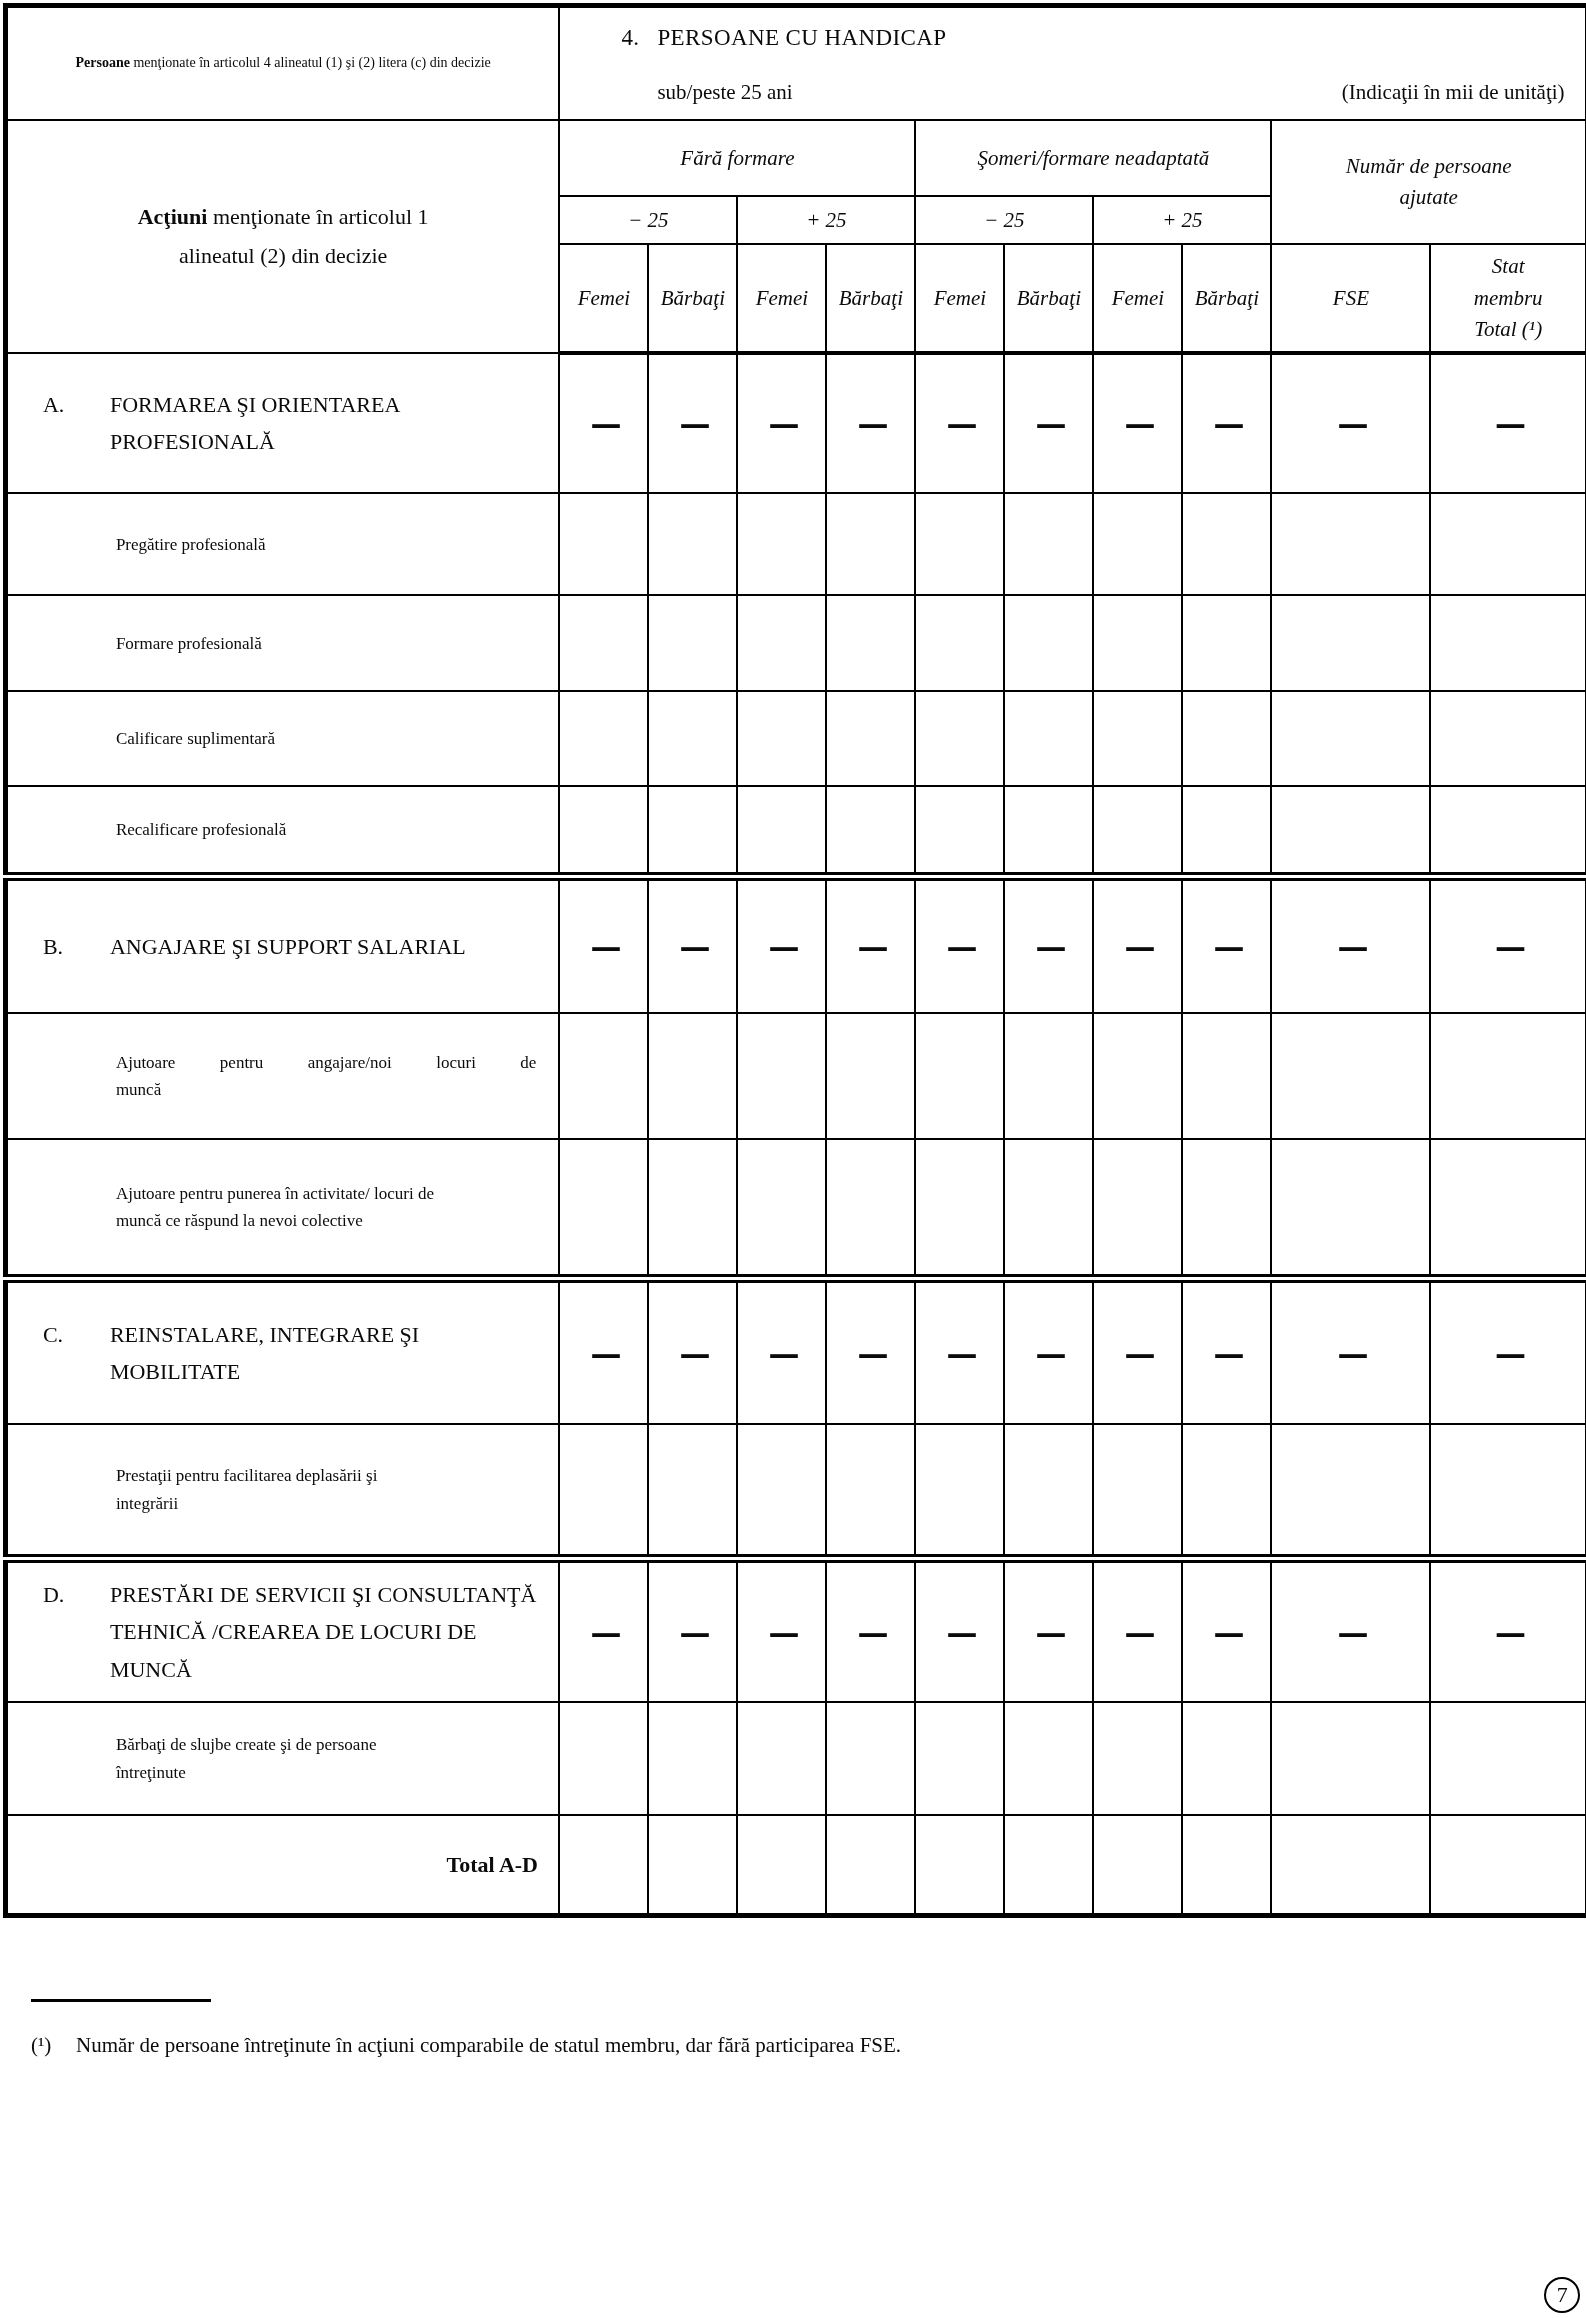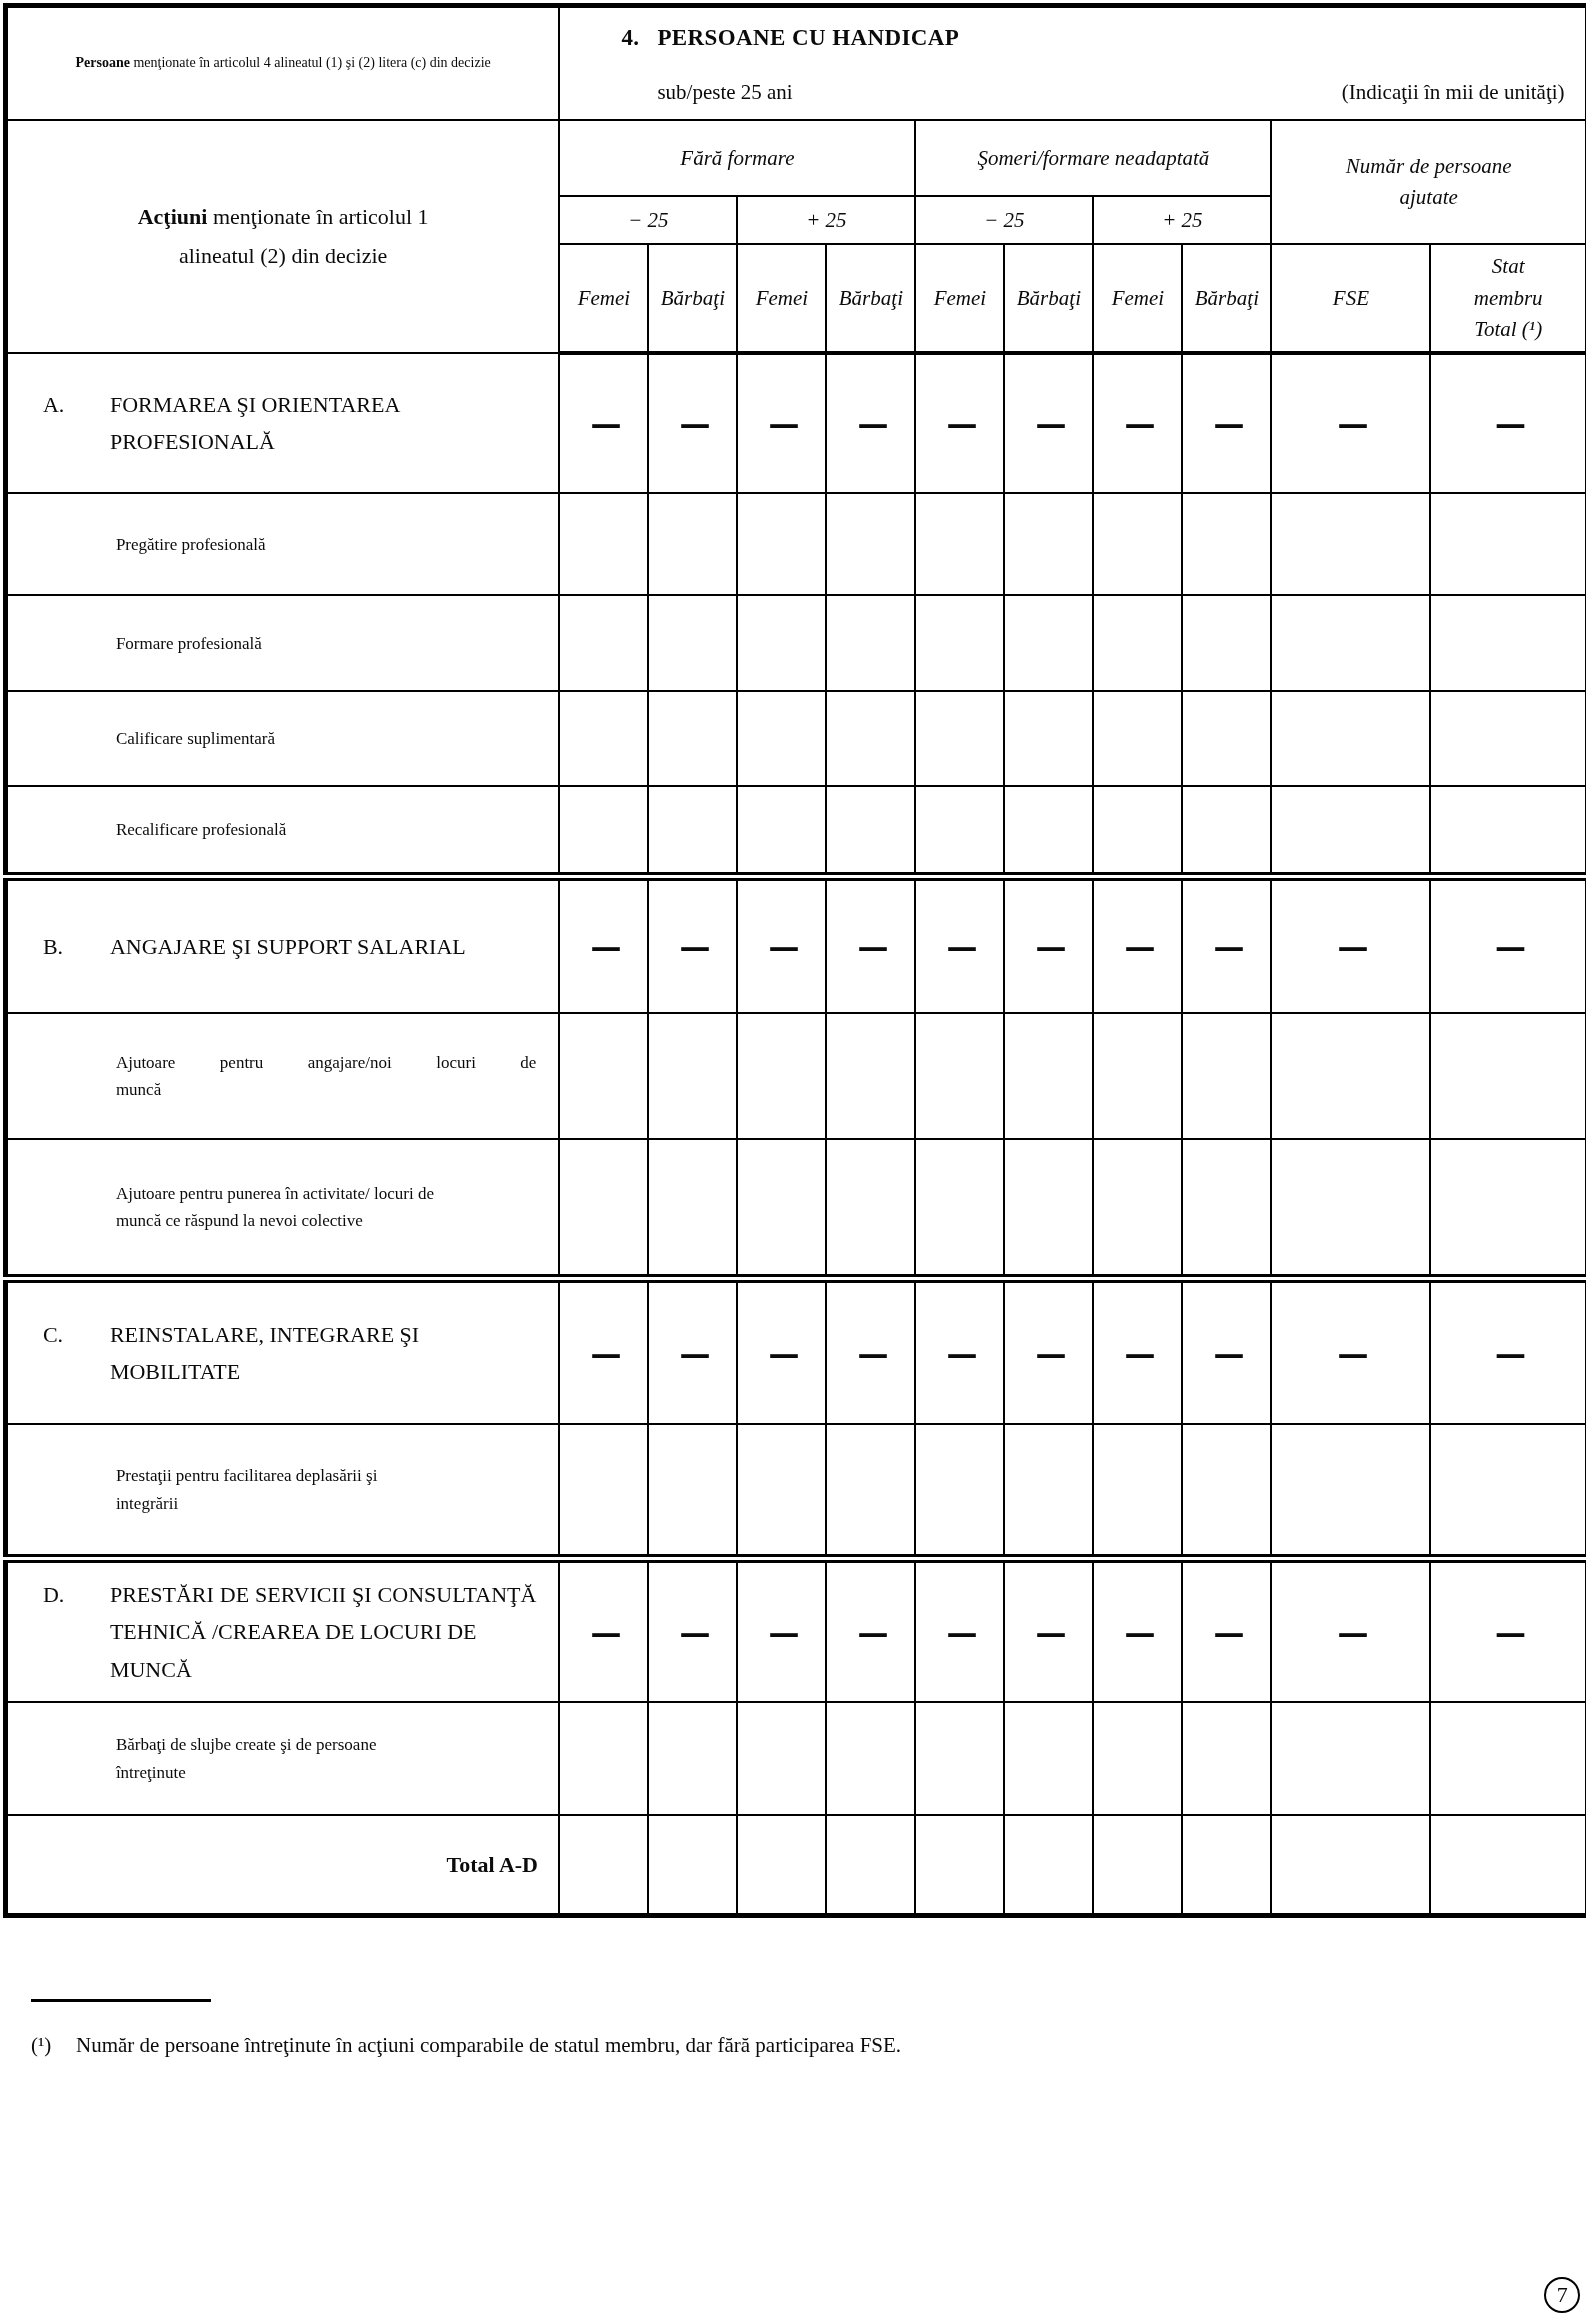--- a/index.html
+++ b/index.html
@@ -12,21 +12,21 @@
     border-collapse:collapse;table-layout:fixed;
     width:1580px;margin:2.9px;border:5.1px solid #000;
   }
   td{border:2.2px solid #000;padding:0;vertical-align:middle;overflow:hidden;}
   .b{font-weight:bold;}
 
   
   tr.title-row{height:115px;}
   td.l-title{text-align:center;font-size:14px;line-height:1.75;padding:0 22px;}
   td.r-title{vertical-align:top;}
-  .sec-line{margin-top:17.5px;padding-left:61px;font-size:23px;font-weight:bold;letter-spacing:0.4px;}
+  .sec-line{margin-top:17.5px;padding-left:61px;font-size:23px;font-weight:normal;letter-spacing:0.4px;}
   .secno{display:inline-block;width:36px;}
   .sub-line{display:flex;justify-content:space-between;margin-top:29px;
             padding-left:97px;padding-right:20.4px;font-size:21px;}
   tr.group-row{height:76px;}
   tr.age-row{height:48px;}
   tr.sex-row{height:109px;}
   tr.sex-row td{border-bottom:4.4px solid #000;}
   td.hcell{text-align:center;font-size:21px;line-height:1.5;font-style:italic;}
   td.actions-cell{text-align:center;}
   .actions{width:364px;margin:0 auto;font-size:22px;line-height:1.75;}

